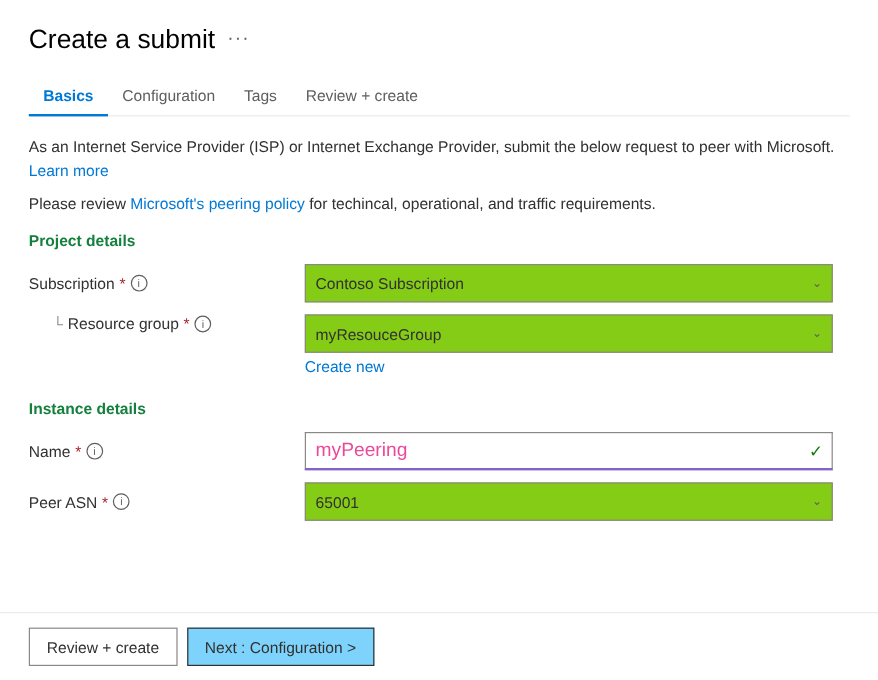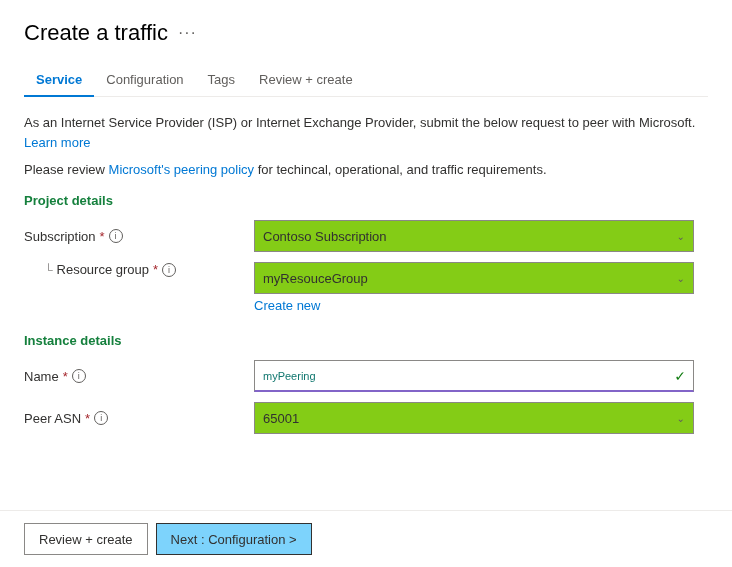--- a/index.html
+++ b/index.html
@@ -180,22 +180,22 @@
       width: 100%;
       position: relative;
     }
 
     .input-with-check .text-input-elem {
       width: 100%;
       height: 32px;
       border: 1px solid #8a8886;
       border-bottom: 2px solid #8264c8;
       padding: 0 30px 0 8px;
-      font-size: 11px;
-      color: #0f766e;
+      font-size: 16px;
+      color: #ec4899;
       outline: none;
       background: #fff;
     }
 
     .check-icon {
       position: absolute;
       right: 8px;
       color: #107c10;
       font-size: 14px;
     }
@@ -266,26 +266,26 @@
       margin-top: 10px;
     }
   </style>
 </head>
 <body>
 
 <div class="page-container">
   <div class="main-content">
 
     <div class="page-title-row">
-      <h1 class="page-title">Create a traffic</h1>
+      <h1 class="page-title">Create a submit</h1>
       <span class="ellipsis-btn">···</span>
     </div>
 
     <div class="tabs">
-      <div class="tab active">Service</div>
+      <div class="tab active">Basics</div>
       <div class="tab">Configuration</div>
       <div class="tab">Tags</div>
       <div class="tab">Review + create</div>
     </div>
 
     <div class="info-banner">
       <span>As an Internet Service Provider (ISP) or Internet Exchange Provider, submit the below request to peer with Microsoft.</span><br>
       <a class="learn-more-link" href="#">Learn more</a>
     </div>
 

